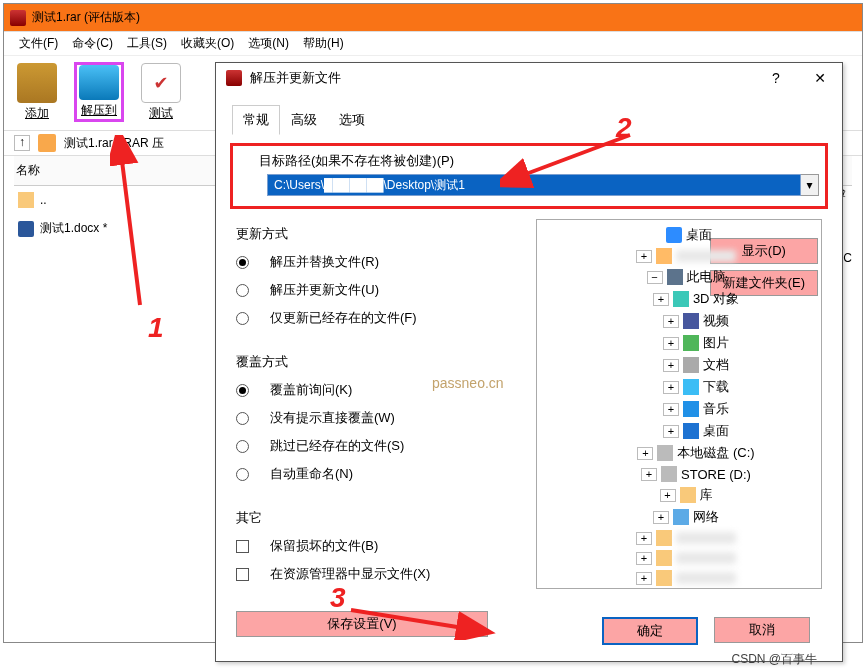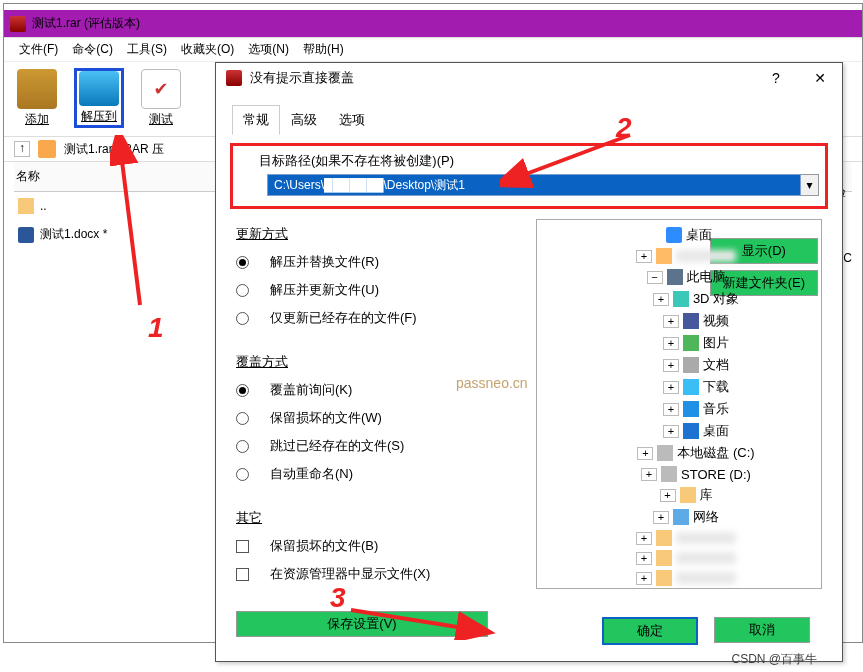--- a/index.html
+++ b/index.html
@@ -1,29 +1,29 @@
 <!DOCTYPE html>
 <html><head>
 <meta charset="utf-8">
 <style>
 * { margin:0; padding:0; box-sizing:border-box; font-family:"Microsoft YaHei","Segoe UI",sans-serif; }
 body { width:863px; height:672px; background:#fff; overflow:hidden; font-size:12px; position:relative; }
 
 
 .mainwin { position:absolute; left:3px; top:3px; width:860px; height:640px; border:1px solid #888; background:#fff; }
-.titlebar { height:28px; display:flex; align-items:center; gap:6px; padding:0 6px; background:#a21caf; border-bottom:1px solid #ddd;margin-top:6px; }
+.titlebar { height:28px; display:flex; align-items:center; gap:6px; padding:0 6px; background:#f97316; border-bottom:1px solid #ddd; }
 .titlebar .appicon { width:16px; height:16px; background:linear-gradient(#c33,#800); border-radius:2px; display:inline-block; }
 .titlebar .ttl { font-size:12px; }
 .menubar { height:24px; display:flex; align-items:center; gap:0; padding:0 8px; border-bottom:1px solid #eee; }
 .menubar span { padding:4px 7px; cursor:default; }
 .toolbar { height:74px; display:flex; align-items:flex-start; padding:6px 8px; }
 .tbtn { width:50px; height:60px; display:flex; flex-direction:column; align-items:center; justify-content:center; gap:2px; margin-right:12px; }
 .tbtn .ticn { width:40px; height:40px; border-radius:4px; display:flex; align-items:center; justify-content:center; }
 .tbtn .tlbl { font-size:12px;text-decoration:underline; }
-.tbtn.highlight { border:3px solid #1d4ed8; }
+.tbtn.highlight { border:3px solid #d946ef; }
 .icn-books { background:linear-gradient(#c93,#a72); }
 .icn-folder { background:linear-gradient(#4ac0f6,#0a79b9); }
 .icn-check  { background:#fff; border:1px solid #bbb; }
 .icn-check::before{content:"✔";color:#c33;font-size:18px;}
 .pathrow { display:flex; align-items:center; gap:8px; padding:3px 10px; border-top:1px solid #ddd;border-bottom:1px solid #ddd; }
 .pathrow .icosm{width:18px;height:18px;background:#f9a84b;display:inline-block;border-radius:2px;}
 .filelist { padding:0 10px; }
 .filelist .hdr{border-bottom:1px solid #ccc;padding:6px 2px;font-size:12px;background:#fafafa;}
 .filelist .row{display:flex;align-items:center;gap:6px;padding:6px 4px;}
 .wicon{width:16px;height:16px;display:inline-block;}
@@ -41,28 +41,28 @@
 .tab.act{border:1px solid #ccc;border-bottom:1px solid #fff;background:#fff;position:relative;z-index:2;}
 .tabpanel{position:relative;}
 
 .dstframe{border:3px solid #e22;margin:8px 14px 0 14px;padding:6px 6px 10px 6px;}
 .dstframe .lbl{font-size:13px;margin-bottom:4px;margin-left:20px;}
 .dstinput{display:flex;padding-left:28px;}
 .dstinput input{flex:1;height:22px;border:1px solid #7a9fd0;background:#0a63c2;color:#fff;font-size:12px;padding:0 6px;}
 .dstinput .dd{width:18px;height:22px;border:1px solid #999;border-left:0;display:flex;align-items:center;justify-content:center;background:#f1f1f1;}
 
 .sidebtns{position:absolute;right:24px;top:95px;display:flex;flex-direction:column;gap:6px;}
-.btn{height:26px;min-width:96px;padding:12px 12px;border:1px solid #999;background:#22c55e;font-size:13px;display:flex;align-items:center;justify-content:center;}
+.btn{height:26px;min-width:96px;padding:12px 12px;border:1px solid #999;background:#fca5a5;font-size:13px;display:flex;align-items:center;justify-content:center;}
 
 .split{display:flex;gap:10px;padding:0 20px;}
 .leftcol{flex:0 0 290px;}
 .rightcol{flex:1;border:1px solid #aaa;height:370px;overflow:auto;padding:4px 2px;position:relative;top:10px;}
 
 fieldset{border:none;margin:8px 0 6px 0;}
-.grplbl{font-size:13px;margin:8px 0 4px 0;text-decoration:underline;}
+.grplbl{font-size:13px;margin:8px 0 4px 0;}
 .radio,.chk{display:flex;align-items:center;gap:21px;font-size:13px;margin:10px 0;}
 .radio .rad{width:13px;height:13px;border:1px solid #555;border-radius:50%;display:flex;align-items:center;justify-content:center;}
 .radio .rad.sel::after{content:"";width:7px;height:7px;background:#000;border-radius:50%;}
 .chk .cb{width:13px;height:13px;border:1px solid #555;}
 
 .savebar{margin:18px 0 0 0;}
 .savebar .btn{width:252px;}
 
 .tree{font-size:13px;}
 .tree .trow{display:flex;align-items:center;gap:4px;padding:2px 0;white-space:nowrap;justify-content:center;}
@@ -149,21 +149,21 @@
   </div>
   <div class="cols-right">
     <div style="margin-bottom:50px;">校验</div>
     <div>87EC</div>
   </div>
 </div>
 
 <div class="dialog">
   <div class="dlg-title">
      <span class="wicn"></span>
-     <span>没有提示直接覆盖</span>
+     <span>解压并更新文件</span>
   </div>
   <div class="dlg-controls">
     <div>?</div>
     <div>✕</div>
   </div>
 
   <div class="tabbar">
     <div class="tab act">常规</div>
     <div class="tab">高级</div>
     <div class="tab">选项</div>
@@ -203,21 +203,21 @@
         </fieldset>
 
         <fieldset>
           <div class="grplbl">覆盖方式</div>
           <div class="radio">
               <span class="rad sel"></span>
               <span>覆盖前询问(K)</span>
             </div>
           <div class="radio">
               <span class="rad"></span>
-              <span>保留损坏的文件(W)</span>
+              <span>没有提示直接覆盖(W)</span>
             </div>
           <div class="radio">
               <span class="rad"></span>
               <span>跳过已经存在的文件(S)</span>
             </div>
           <div class="radio">
               <span class="rad"></span>
               <span>自动重命名(N)</span>
             </div>
         </fieldset>
@@ -363,14 +363,14 @@
 <div class="anno" style="left:330px;top:582px;">3</div>
 <svg class="arrow" style="left:346px;top:600px;" width="150" height="40">
     <defs>
       <marker id="ah3" markerWidth="10" markerHeight="10" refX="5" refY="4" orient="auto">
         <path d="M0,0 L10,4 L0,8 Z" fill="#e22"></path>
       </marker>
     </defs>
     <line x1="5" y1="10" x2="130" y2="30" stroke="#e22" stroke-width="4" marker-end="url(#ah3)"></line>
   </svg>
 
-<div class="watermark" style="left:456px;top:375px;">passneo.cn</div>
+<div class="watermark" style="left:432px;top:375px;">passneo.cn</div>
 <div class="credit">CSDN @百事牛</div>
 
 </body></html>

